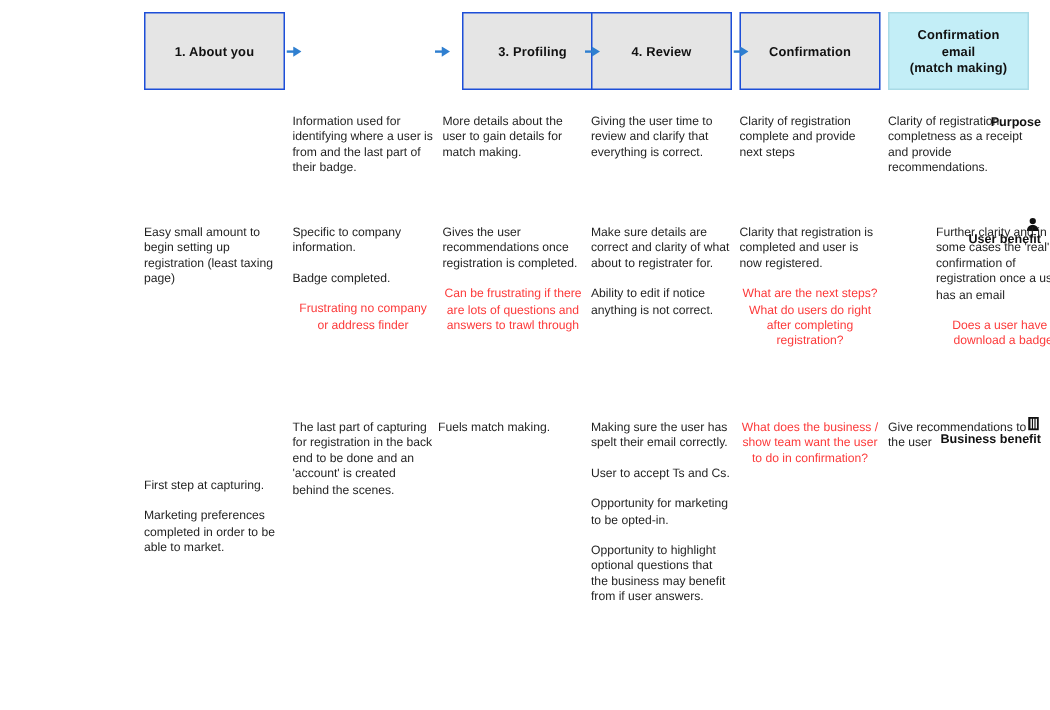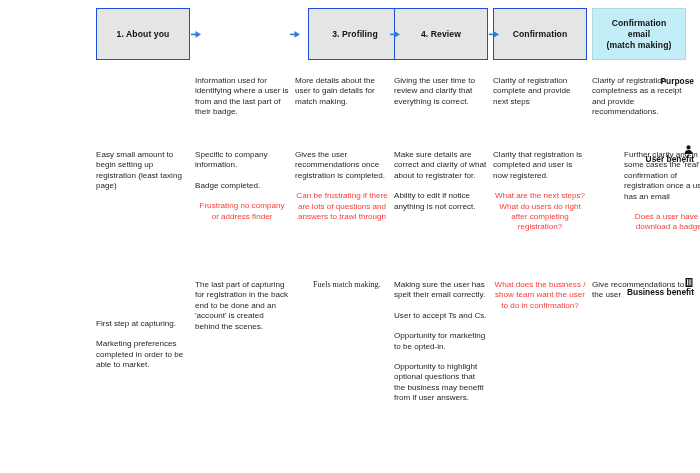--- a/index.html
+++ b/index.html
@@ -193,21 +193,21 @@
           <rect x="3.7" y="1.2" width="0.9" height="6.4" fill="#ffffff"></rect>
           <rect x="5.4" y="1.2" width="0.9" height="6.4" fill="#ffffff"></rect>
         </svg></span><span>Business benefit</span></div>
     <div class="cell" style="left: 96px; top: 279px; width: 94px; margin-top: 40px;">
       <p>First step at capturing.</p>
       <p>Marketing preferences completed in order to be able to market.</p>
     </div>
     <div class="cell" style="left: 195px; top: 280px; width: 94px;">
       <p>The last part of capturing for registration in the back end to be done and an 'account' is created behind the scenes.</p>
     </div>
-    <div class="cell" style="left: 313px; top: 280px; width: 94px; font-family: Liberation Serif, serif;">
+    <div class="cell" style="left: 292px; top: 280px; width: 94px;">
       <p>Fuels match making.</p>
     </div>
     <div class="cell" style="left: 394px; top: 280px; width: 94px;">
       <p>Making sure the user has spelt their email correctly.</p>
       <p>User to accept Ts and Cs.</p>
       <p>Opportunity for marketing to be opted-in.</p>
       <p>Opportunity to highlight optional questions that the business may benefit from if user answers.</p>
     </div>
     <div class="cell" style="left: 493px; top: 280px; width: 94px;">
       <p class="warn">What does the business / show team want the user to do in confirmation?</p>

